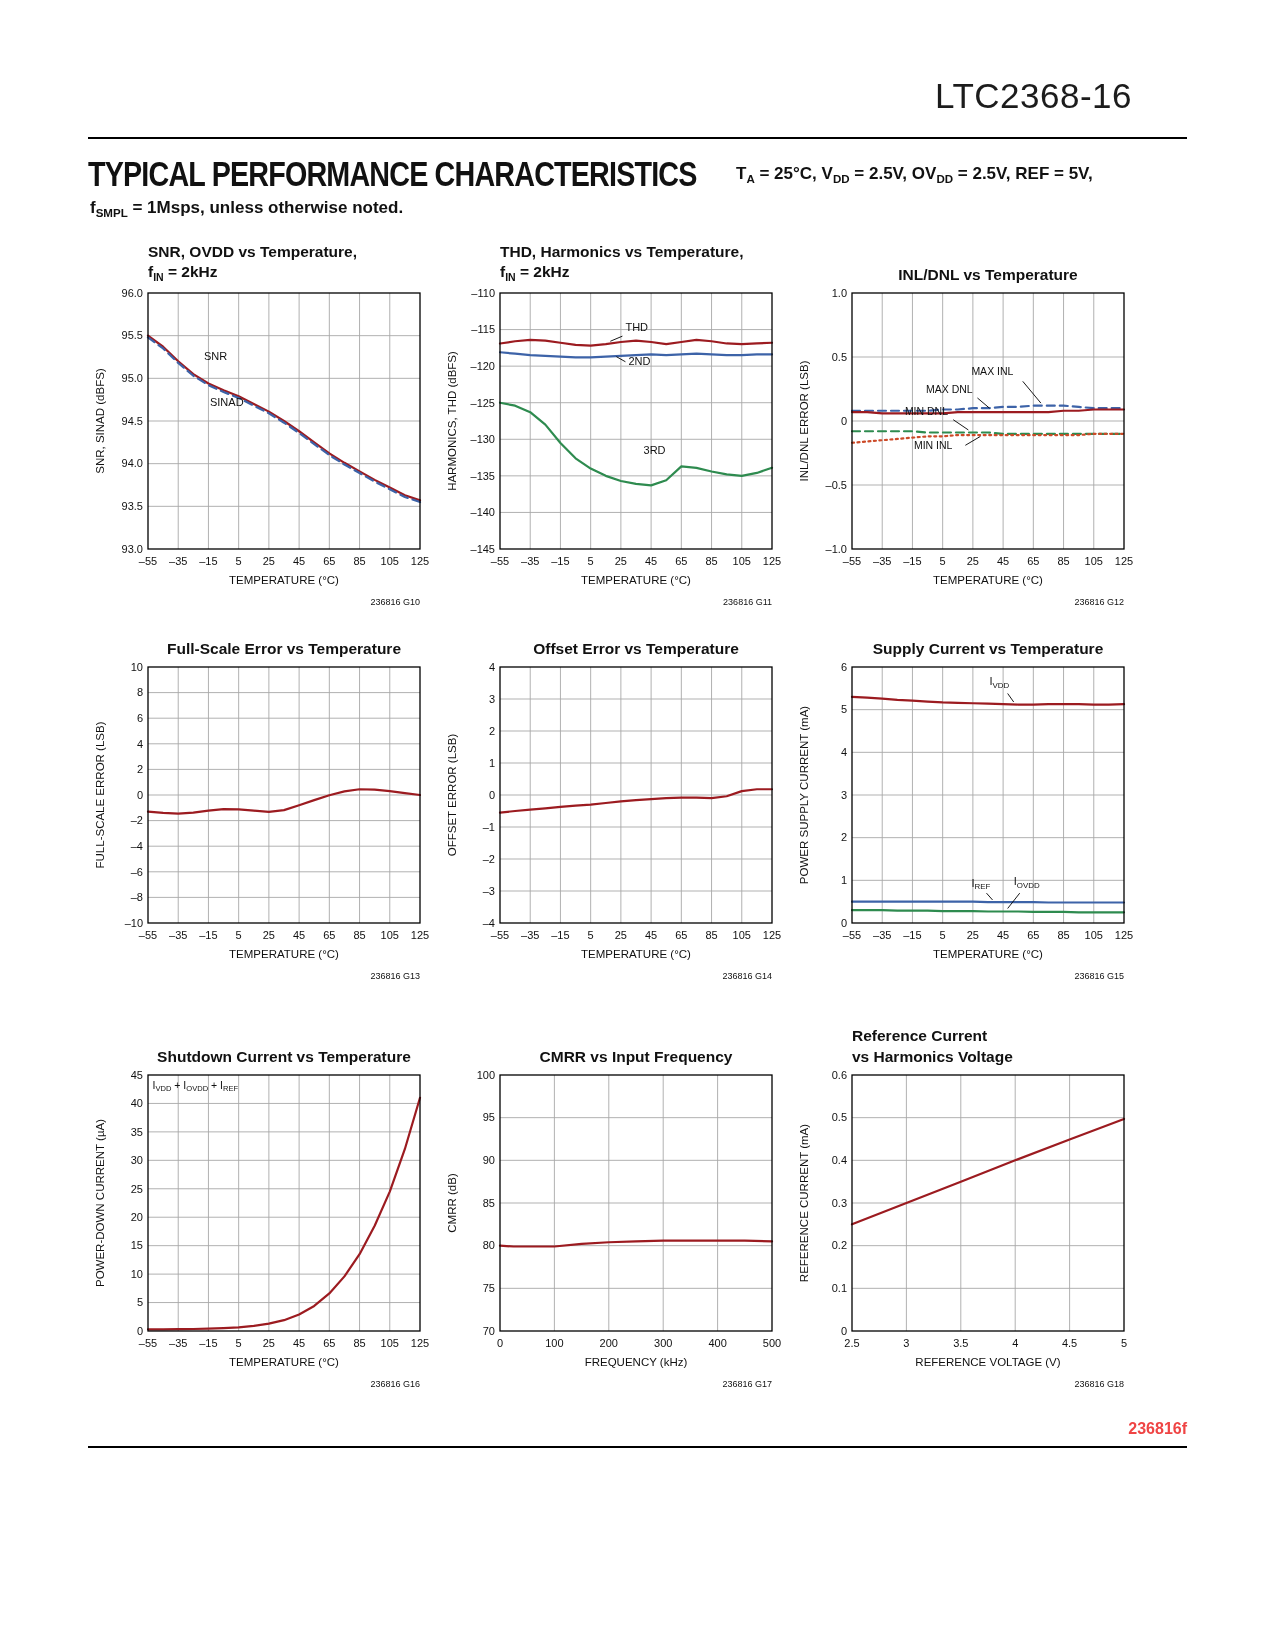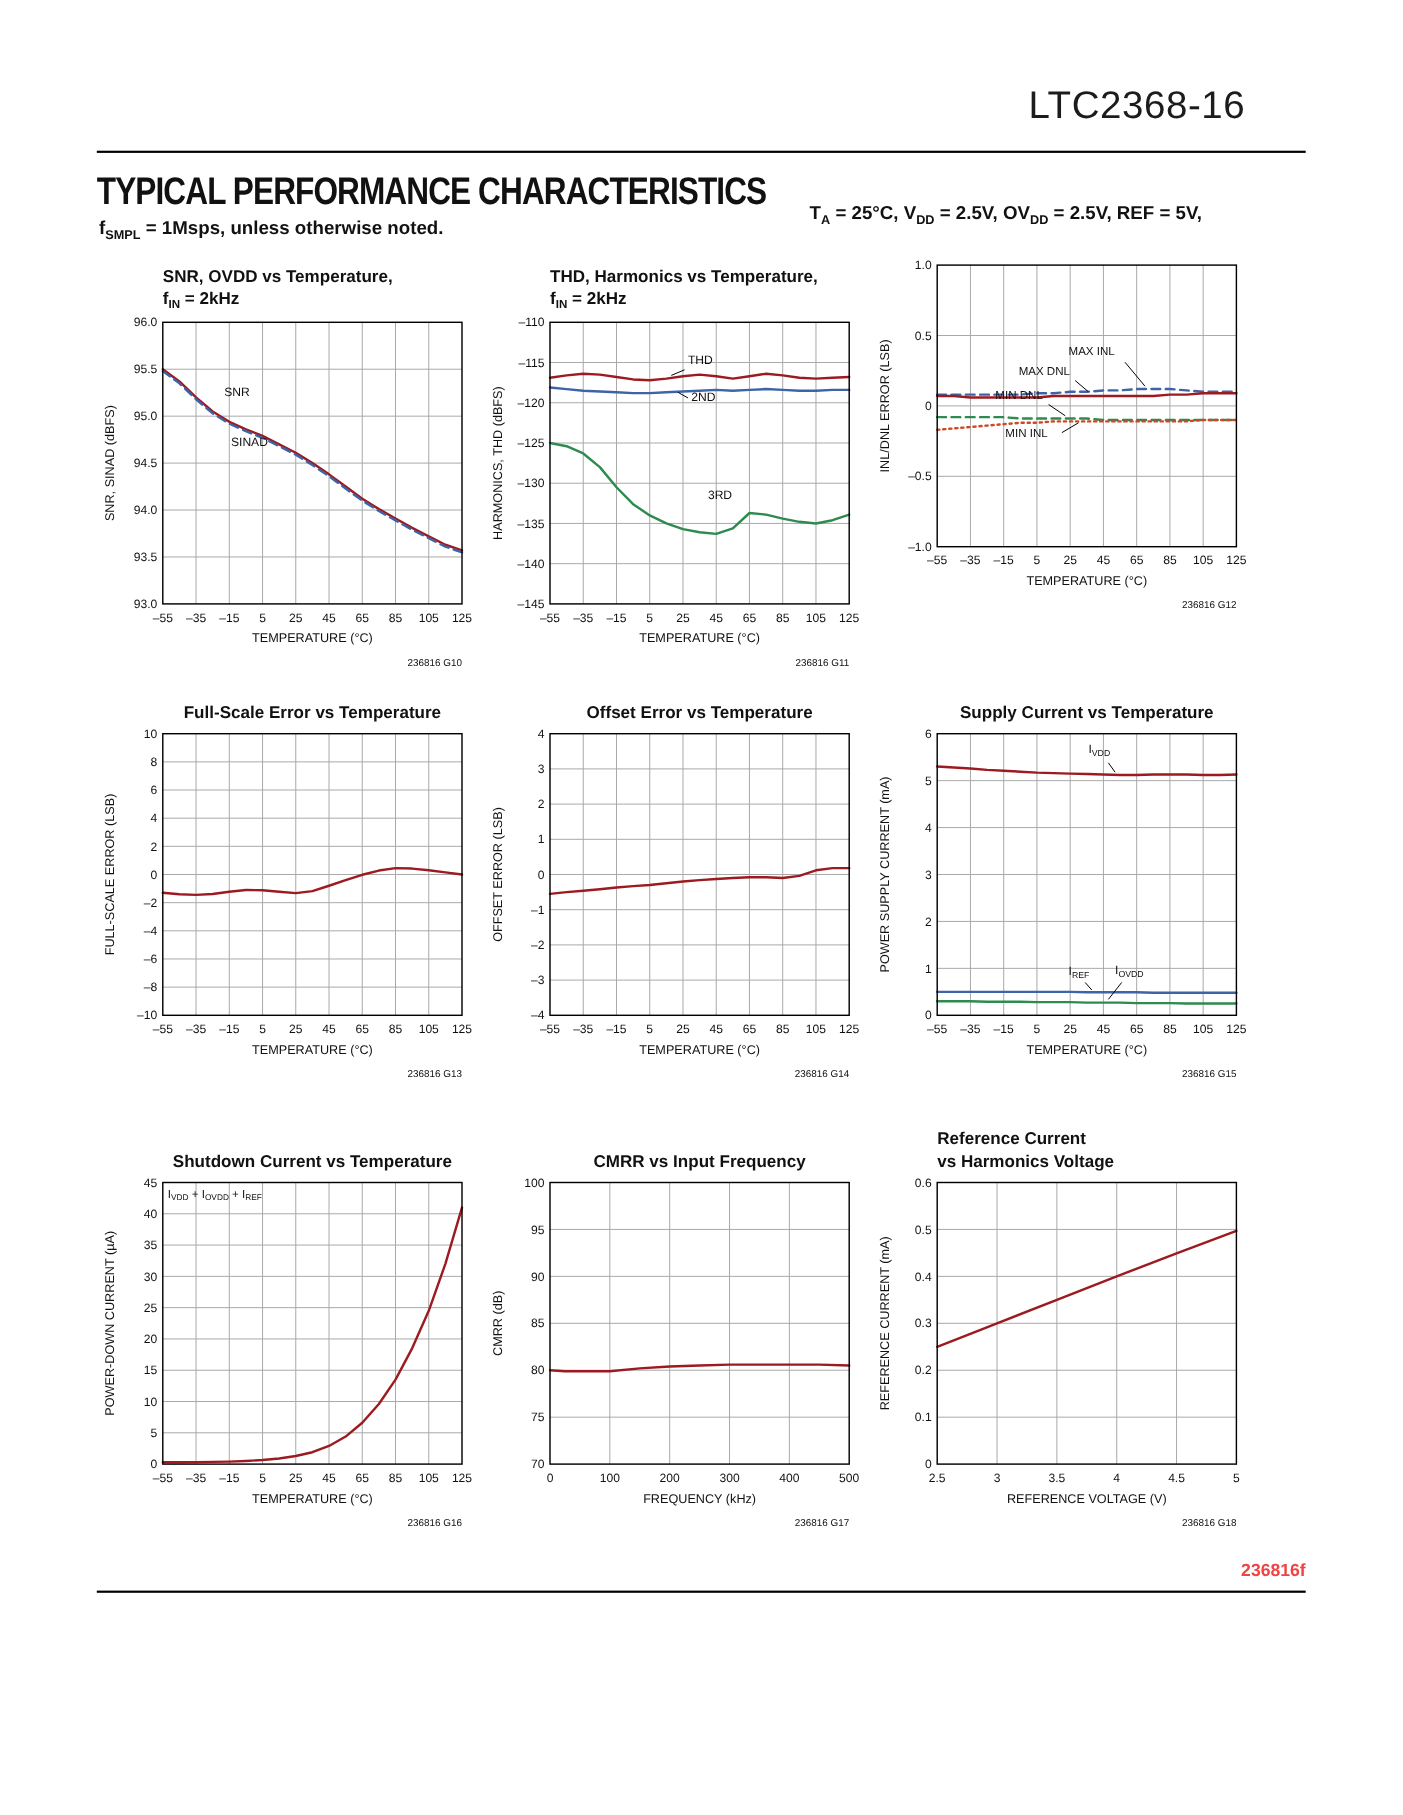--- a/index.html
+++ b/index.html
@@ -2,21 +2,21 @@
 <html><head>
 <meta charset="utf-8">
 <style>
   *{margin:0;padding:0;box-sizing:border-box;}
   html,body{background:#ffffff;}
   body{font-family:"Liberation Sans",sans-serif;}
   .page{position:relative;width:1275px;height:1466px;background:#fff;color:#111;overflow:hidden;}
   .partnum{position:absolute;top:76px;right:143px;font-size:35px;font-weight:400;letter-spacing:.5px;color:#1c1c1c;}
   .hrule{position:absolute;top:137px;left:88px;right:88px;border-top:2px solid #000;}
   .secttitle{position:absolute;top:154px;left:88px;font-size:35px;font-weight:700;letter-spacing:-1px;white-space:nowrap;transform:scaleX(.82);transform-origin:0 0;}
-  .cond1{position:absolute;top:164px;left:736px;font-size:17px;font-weight:700;margin-top:20px;}
+  .cond1{position:absolute;top:164px;left:736px;font-size:17px;font-weight:700;}
   .cond2{position:absolute;top:198px;left:90px;font-size:17px;font-weight:700;}
   .grid{position:absolute;top:233px;left:92px;display:grid;grid-template-columns:352px 352px 352px;}
   .cell{width:352px;}
   .ctitle{height:52px;display:flex;flex-direction:column;justify-content:flex-end;margin-left:56px;width:272px;font-size:15.5px;font-weight:700;line-height:1.32;}
   .cell.tall .ctitle{height:86px;}
   .plot{height:322px;}
   svg text{fill:#111;}
   sub{font-size:68%;}
   .doccode{position:absolute;top:1420px;right:88px;font-size:16px;color:#ef4444;font-weight:bold;}
   .frule{position:absolute;top:1446px;left:88px;right:88px;border-top:2px solid #000;}
@@ -128,20 +128,23 @@
             <text transform="translate(12,136) rotate(-90)" text-anchor="middle" font-size="11.5"><tspan dy="0">HARMONICS, THD (dBFS)</tspan></text>
             <text x="181.42222222222222" y="46.03428571428574" font-size="11" text-anchor="start"><tspan dy="0">THD</tspan></text>
             <line x1="178.4" y1="51.154285714285756" x2="166.31111111111113" y2="56.274285714285675" stroke="#000" stroke-width="0.9"></line>
             <text x="184.44444444444443" y="79.67999999999998" font-size="11" text-anchor="start"><tspan dy="0">2ND</tspan></text>
             <line x1="181.42222222222222" y1="76.75428571428576" x2="172.35555555555555" y2="71.63428571428574" stroke="#000" stroke-width="0.9"></line>
             <text x="199.55555555555557" y="168.9142857142857" font-size="11" text-anchor="start"><tspan dy="0">3RD</tspan></text>
             <text x="328" y="320" text-anchor="end" font-size="9" fill="#444">236816 G11</text>
           </svg></div>
     </div>
     <div class="cell">
+      <div class="ctitle" style="text-align: center;">
+          <div>INL/DNL vs Temperature</div>
+        </div>
       <div class="plot"><svg viewBox="0 0 350 322" width="350" height="322">
             <line x1="86.22222222222223" x2="86.22222222222223" y1="8" y2="264" stroke="#a8a8a8" stroke-width="0.9"></line>
             <line x1="116.44444444444444" x2="116.44444444444444" y1="8" y2="264" stroke="#a8a8a8" stroke-width="0.9"></line>
             <line x1="146.66666666666666" x2="146.66666666666666" y1="8" y2="264" stroke="#a8a8a8" stroke-width="0.9"></line>
             <line x1="176.88888888888889" x2="176.88888888888889" y1="8" y2="264" stroke="#a8a8a8" stroke-width="0.9"></line>
             <line x1="207.11111111111111" x2="207.11111111111111" y1="8" y2="264" stroke="#a8a8a8" stroke-width="0.9"></line>
             <line x1="237.33333333333331" x2="237.33333333333331" y1="8" y2="264" stroke="#a8a8a8" stroke-width="0.9"></line>
             <line x1="267.55555555555554" x2="267.55555555555554" y1="8" y2="264" stroke="#a8a8a8" stroke-width="0.9"></line>
             <line x1="297.77777777777777" x2="297.77777777777777" y1="8" y2="264" stroke="#a8a8a8" stroke-width="0.9"></line>
             <line x1="56" x2="328" y1="72" y2="72" stroke="#a8a8a8" stroke-width="0.9"></line>

